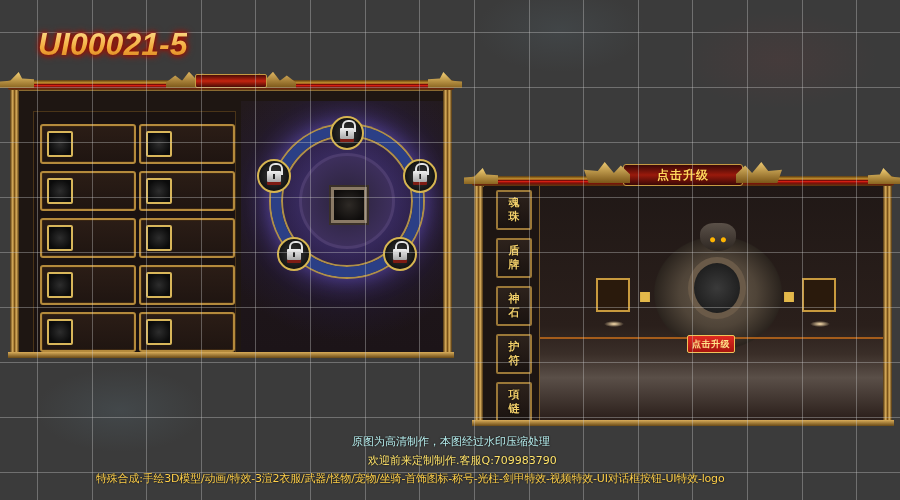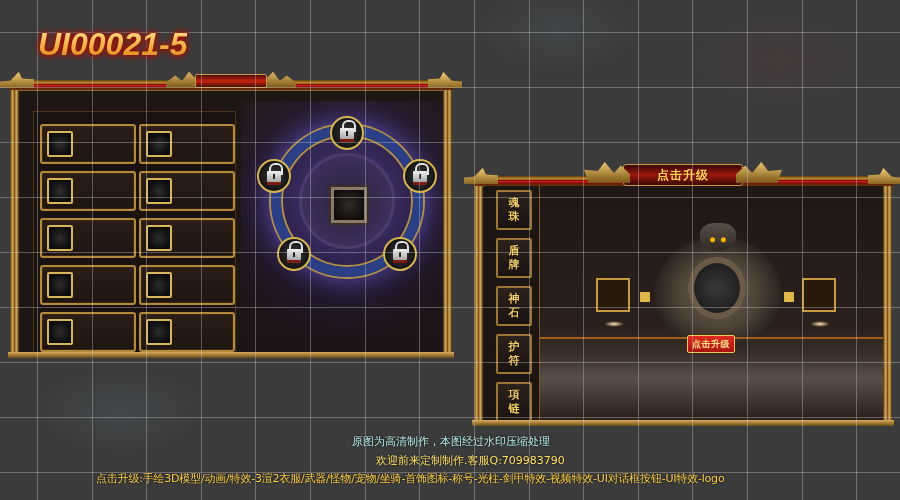--- a/index.html
+++ b/index.html
@@ -217,21 +217,21 @@
     font-family: "DejaVu Serif", serif; font-weight: bold; font-size: 9px; color: #ffe48a;
     letter-spacing: 0.5px; cursor: pointer;
   }
   .floor-line {
     position: absolute; left: 0; right: 0; top: 152px; height: 2px; background: #c26a1a; opacity: 0.8;
   }
 
   
   .footer { position: absolute; left: 0; right: 0; top: 434px; z-index: 6; text-align: center; font-family: "DejaVu Sans", sans-serif; }
   .footer .l1 { position: absolute; left: 352px; top: 0; font-size: 11px; color: #b8f0f0; white-space: nowrap; text-shadow: 0 0 2px #000; }
-  .footer .l2 { position: absolute; left: 376px; top: 19px; font-size: 11px; color: #ffe36a; white-space: nowrap; text-shadow: 0 0 2px #000; }
+  .footer .l2 { position: absolute; left: 368px; top: 19px; font-size: 11px; color: #ffe36a; white-space: nowrap; text-shadow: 0 0 2px #000; }
   .footer .l3 { position: absolute; left: 96px; top: 37px; font-size: 11px; color: #ffd04a; white-space: nowrap; text-shadow: 0 0 2px #000; letter-spacing: -0.2px; }
 </style>
 </head>
 <body>
 
 <div class="bg-texture"></div>
 
 <div class="grid-v" style="left:37px"></div>
 <div class="grid-v" style="left:92px"></div>
 <div class="grid-v" style="left:146px"></div>
@@ -381,14 +381,14 @@
   <div class="pillar r"></div>
   <div class="bottombar"></div>
   <div class="title-plate">
     <span class="title-text">点击升级</span>
   </div>
 </div>
 
 <div class="footer">
   <div class="l1">原图为高清制作，本图经过水印压缩处理</div>
   <div class="l2">欢迎前来定制制作.客服Q:709983790</div>
-  <div class="l3">点击升级:手绘3D模型/动画/特效-3渲2衣服/武器/怪物/宠物/坐骑-首饰图标-称号-光柱-剑甲特效-视频特效-UI对话框按钮-UI特效-logo</div>
+  <div class="l3">特殊合成:手绘3D模型/动画/特效-3渲2衣服/武器/怪物/宠物/坐骑-首饰图标-称号-光柱-剑甲特效-视频特效-UI对话框按钮-UI特效-logo</div>
 </div>
 
 </body></html>

